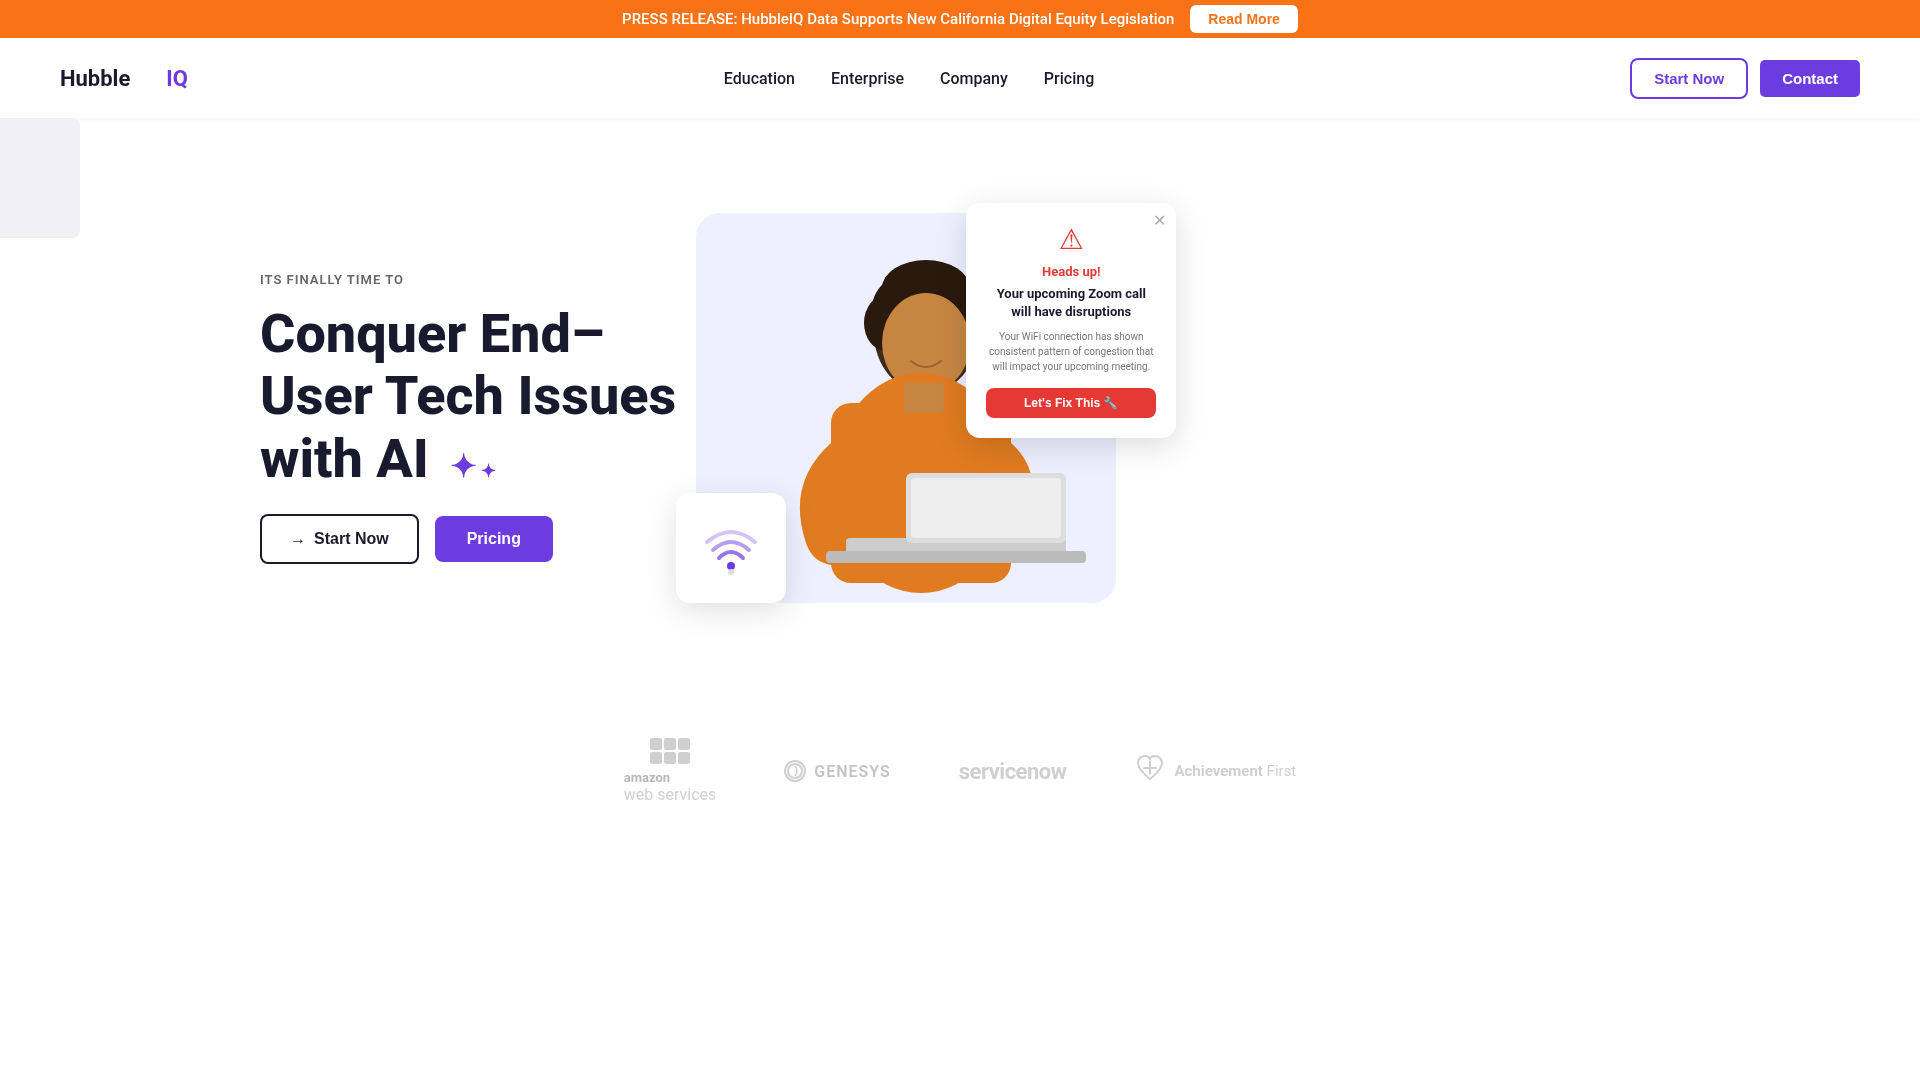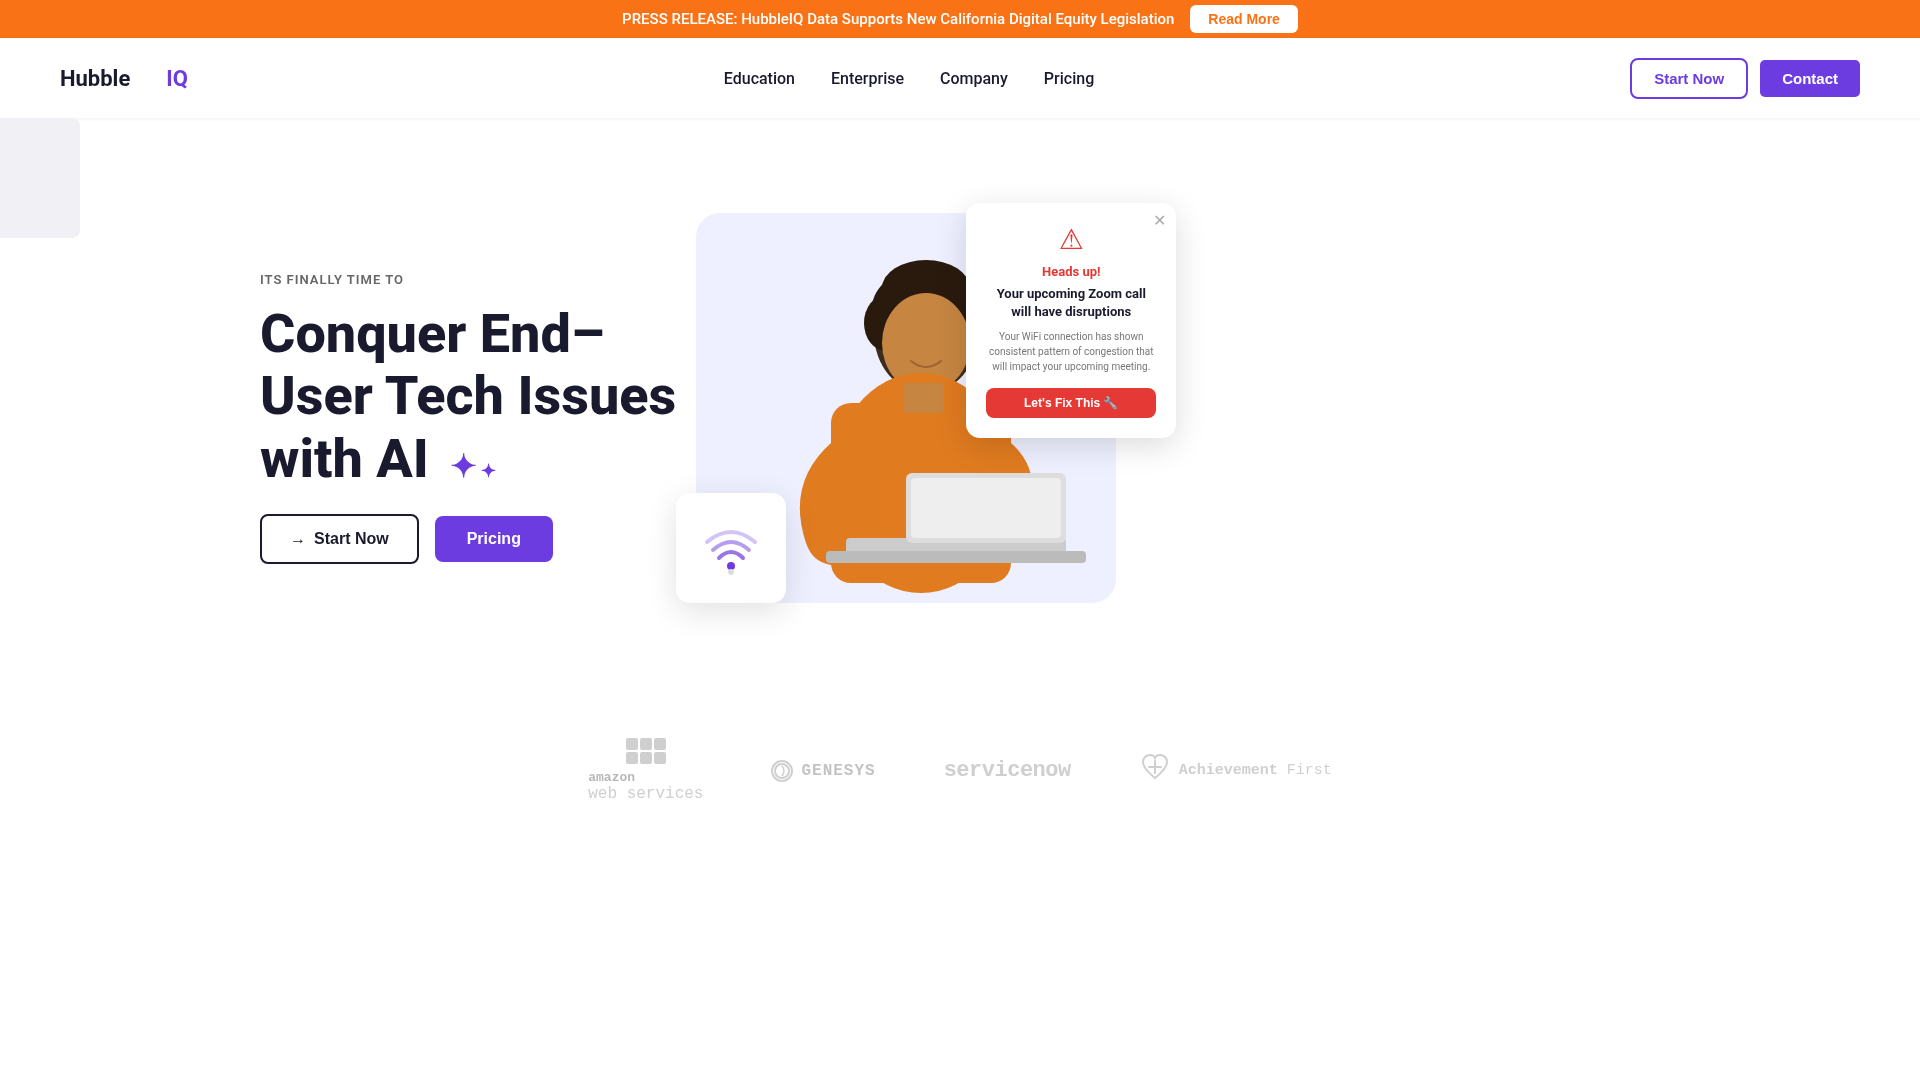--- a/index.html
+++ b/index.html
@@ -275,21 +275,20 @@
     }
 
     
     .logos-section {
       padding: 40px 200px 60px;
       display: flex;
       align-items: center;
       justify-content: center;
       gap: 68px;
       flex-wrap: wrap;
-      font-family: Liberation Mono, monospace;
     }
     .logo-item {
       color: #aaa;
       font-size: 15px;
       font-weight: 700;
       display: flex;
       align-items: center;
       gap: 8px;
       opacity: 0.7;
     }

